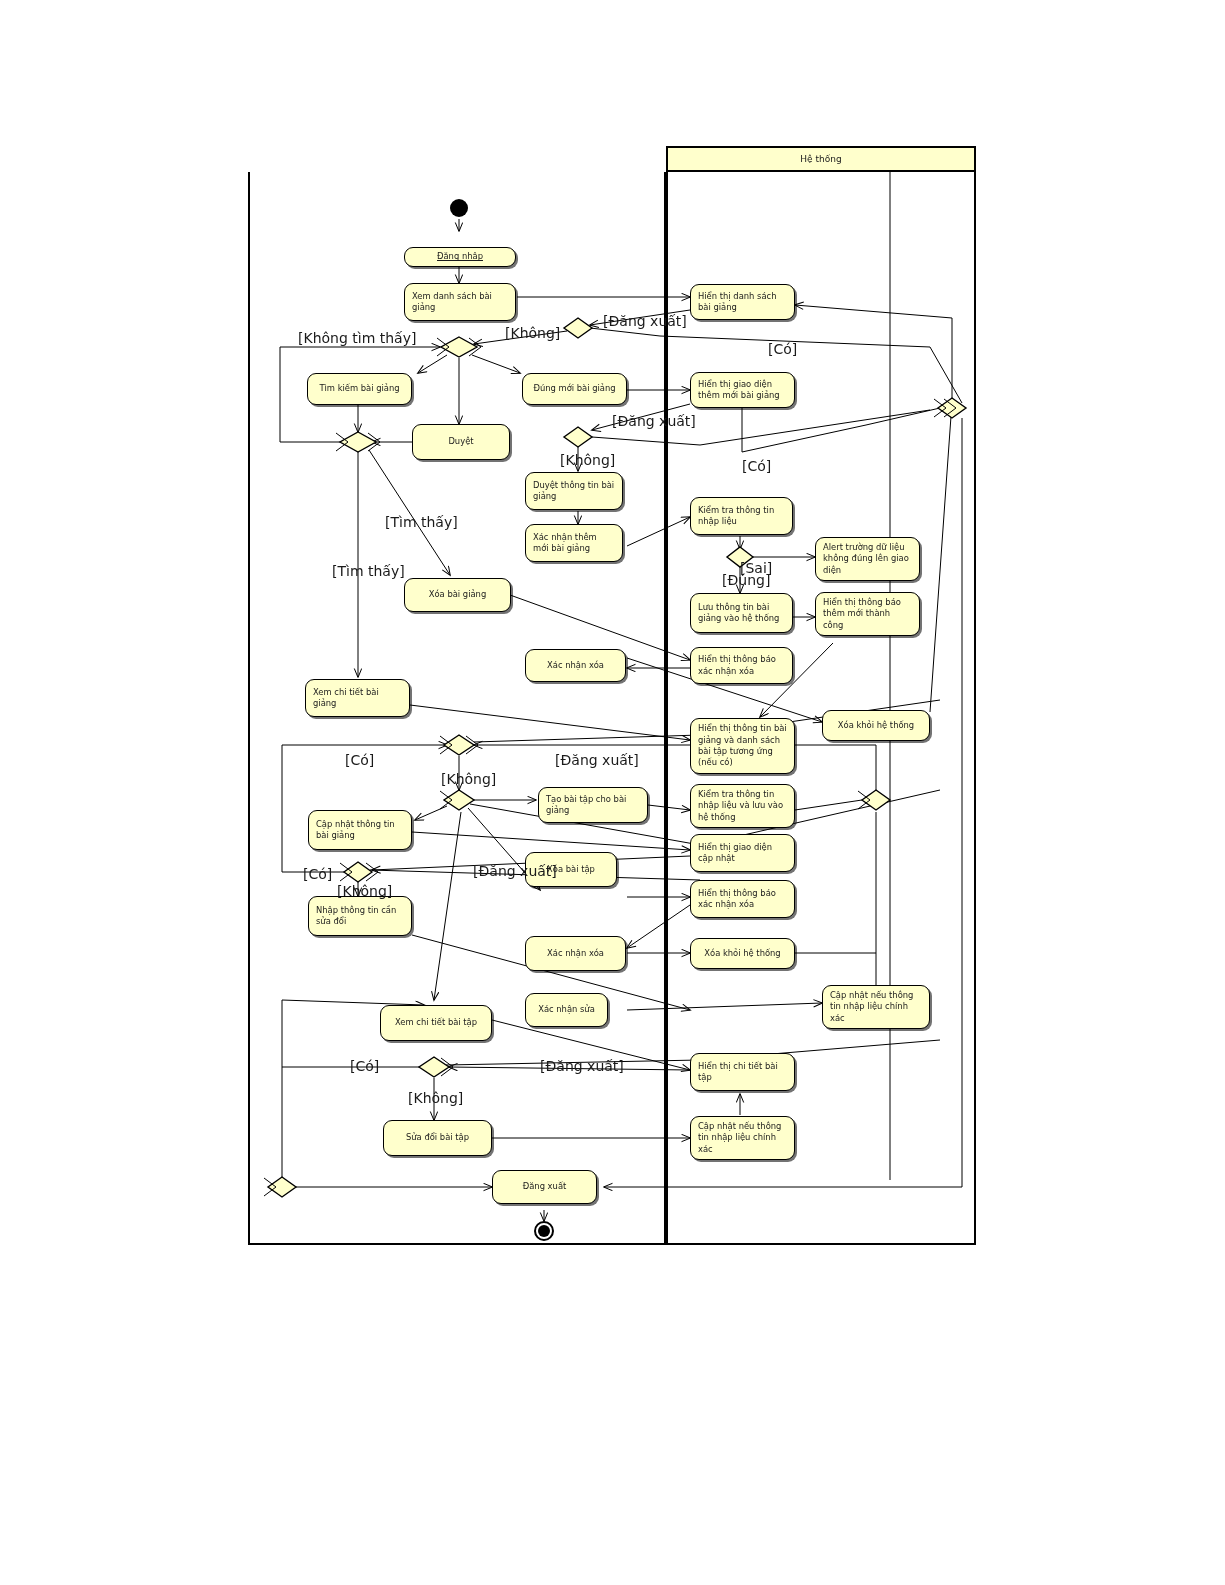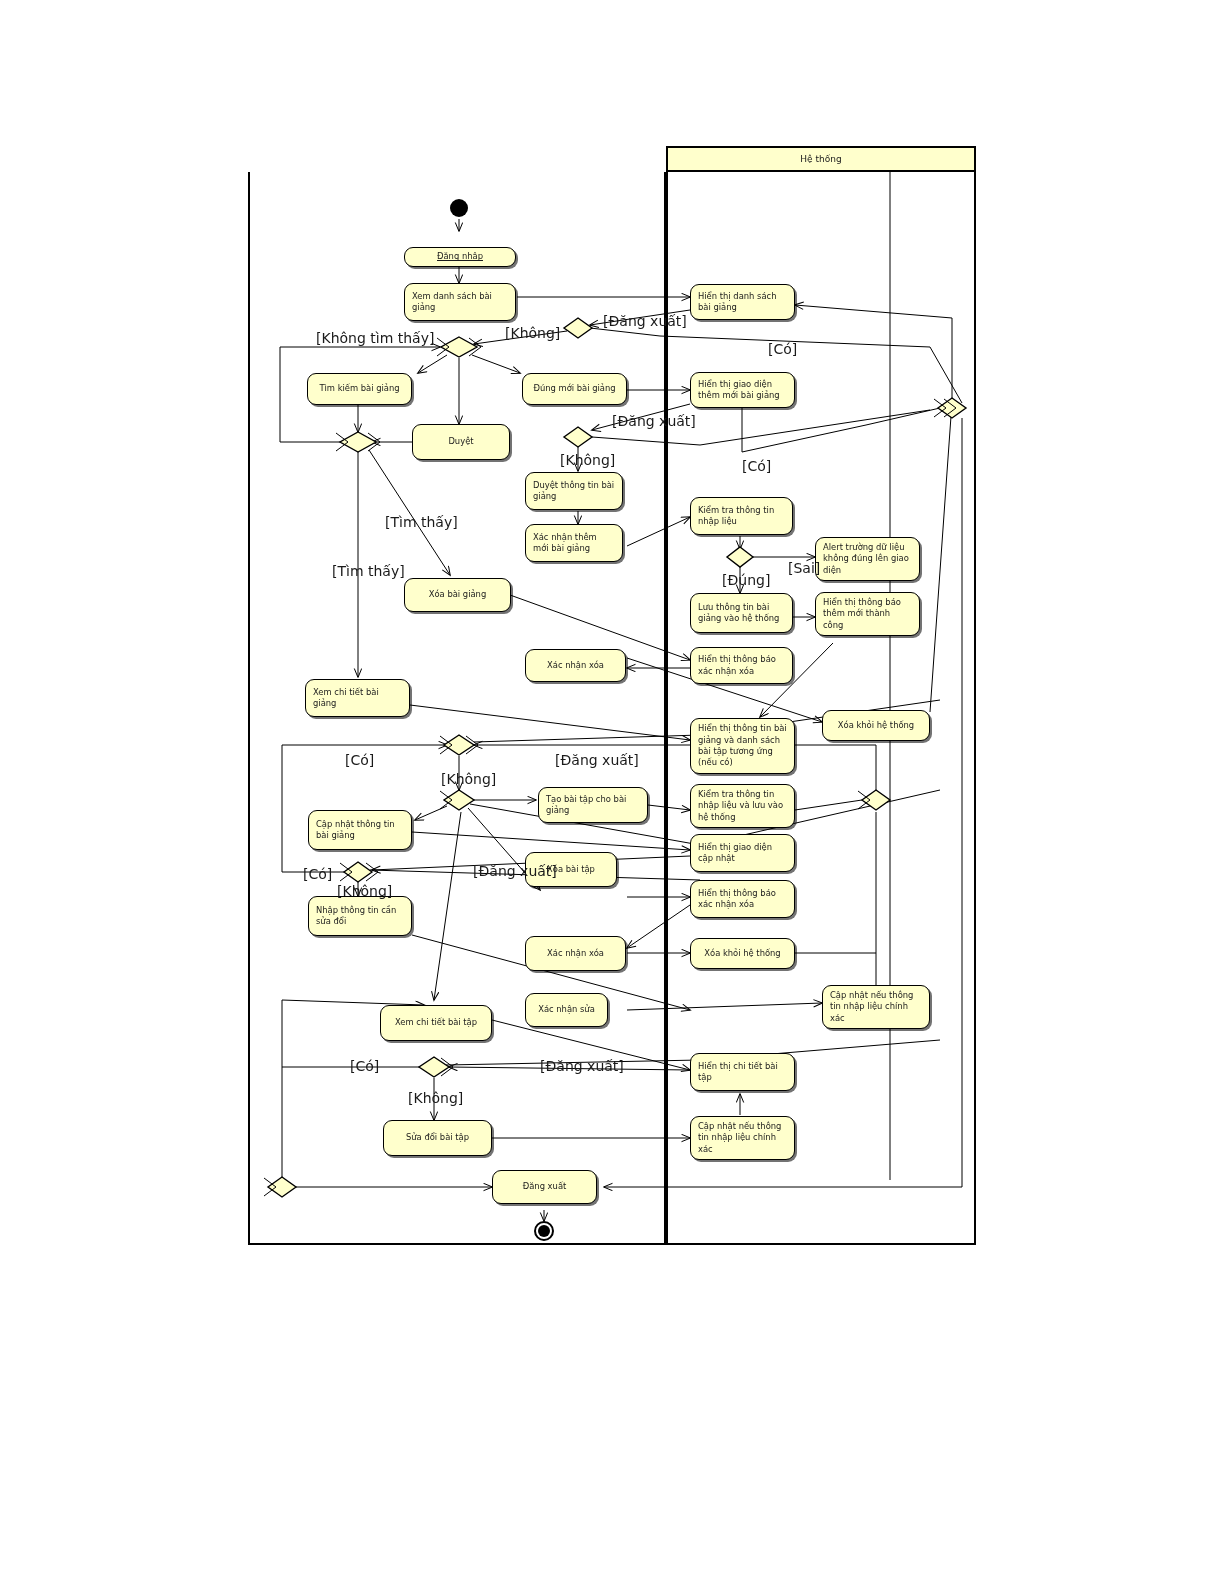--- a/index.html
+++ b/index.html
@@ -355,30 +355,30 @@
         <path d="M340,863 L352,872 M340,881 L352,872"></path>
         <path d="M366,863 L378,872 M366,881 L378,872"></path>
         <path d="M441,1058 L453,1067 M441,1076 L453,1067"></path>
         <path d="M264,1178 L276,1187 M264,1196 L276,1187"></path>
         <path d="M858,791 L870,800 M858,809 L870,800"></path>
         <path d="M934,399 L946,408 M934,417 L946,408"></path>
         <path d="M944,399 L956,408 M944,417 L956,408"></path>
       </g>
     </svg>
 
-    <div class="lbl" style="left:316px;top:330px;">[Không tìm thấy]</div>
+    <div class="lbl" style="left:298px;top:330px;">[Không tìm thấy]</div>
     <div class="lbl" style="left:505px;top:325px;">[Không]</div>
     <div class="lbl" style="left:603px;top:313px;">[Đăng xuất]</div>
     <div class="lbl" style="left:768px;top:341px;">[Có]</div>
     <div class="lbl" style="left:612px;top:413px;">[Đăng xuất]</div>
     <div class="lbl" style="left:560px;top:452px;">[Không]</div>
     <div class="lbl" style="left:742px;top:458px;">[Có]</div>
     <div class="lbl" style="left:385px;top:514px;">[Tìm thấy]</div>
     <div class="lbl" style="left:332px;top:563px;">[Tìm thấy]</div>
-    <div class="lbl" style="left:788px;top:560px;">[Sai]</div>
+    <div class="lbl" style="left:740px;top:560px;">[Sai]</div>
     <div class="lbl" style="left:722px;top:572px;">[Đúng]</div>
     <div class="lbl" style="left:345px;top:752px;">[Có]</div>
     <div class="lbl" style="left:555px;top:752px;">[Đăng xuất]</div>
     <div class="lbl" style="left:441px;top:771px;">[Không]</div>
     <div class="lbl" style="left:303px;top:866px;">[Có]</div>
     <div class="lbl" style="left:337px;top:883px;">[Không]</div>
     <div class="lbl" style="left:473px;top:863px;">[Đăng xuất]</div>
     <div class="lbl" style="left:350px;top:1058px;">[Có]</div>
     <div class="lbl" style="left:540px;top:1058px;">[Đăng xuất]</div>
     <div class="lbl" style="left:408px;top:1090px;">[Không]</div>

